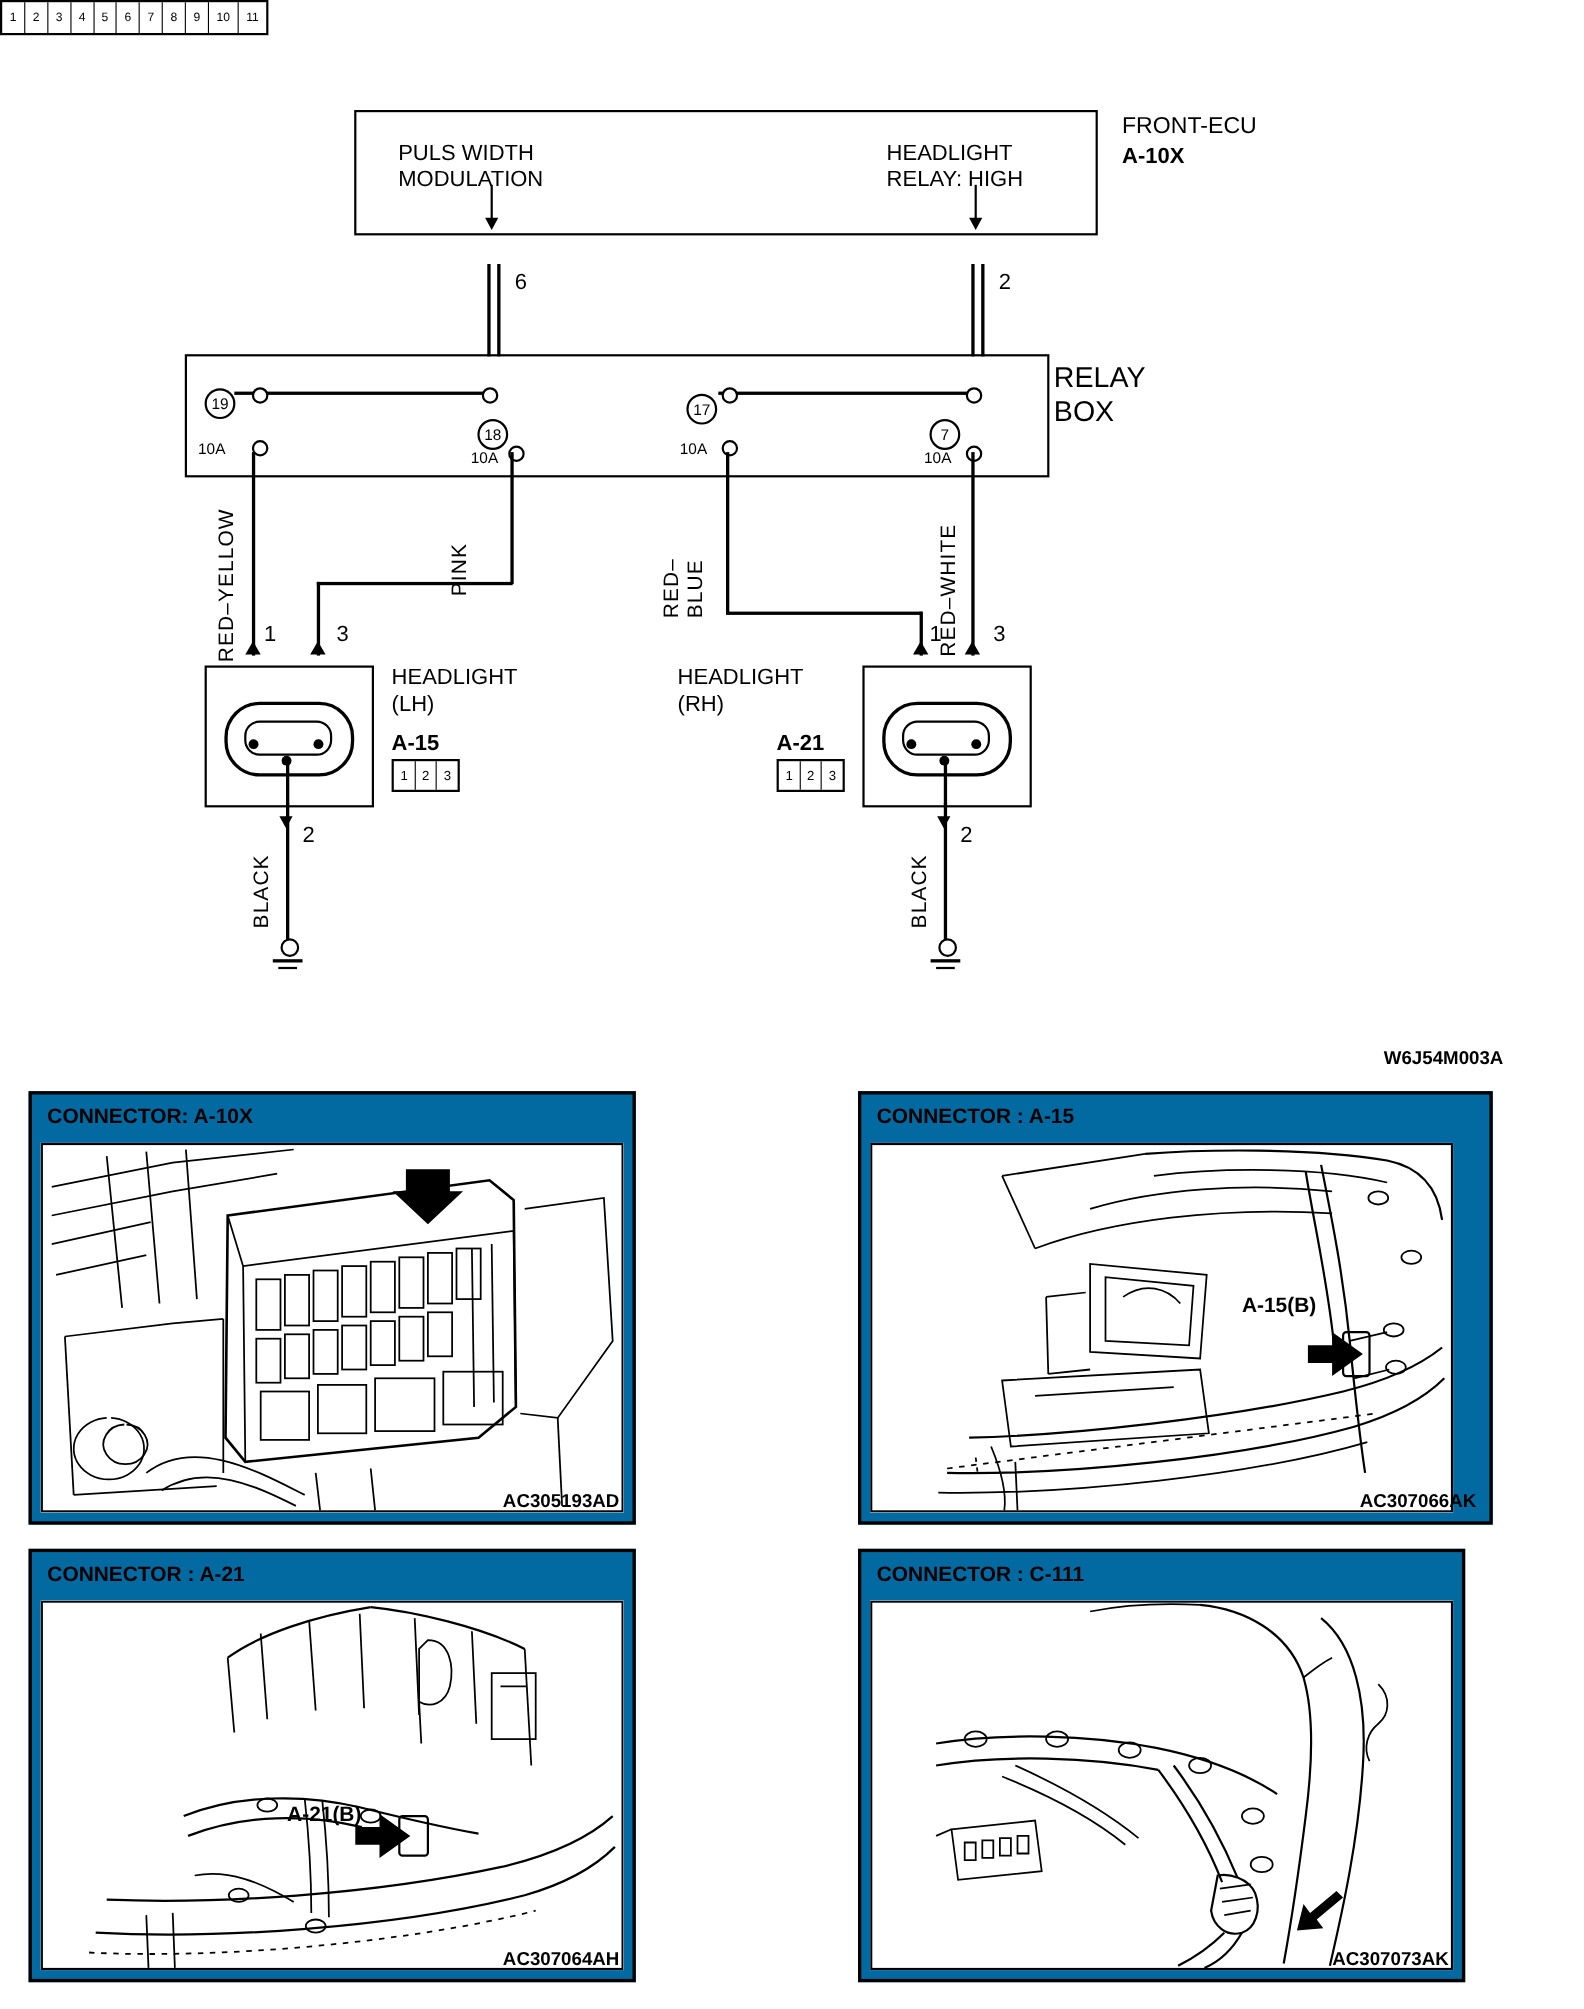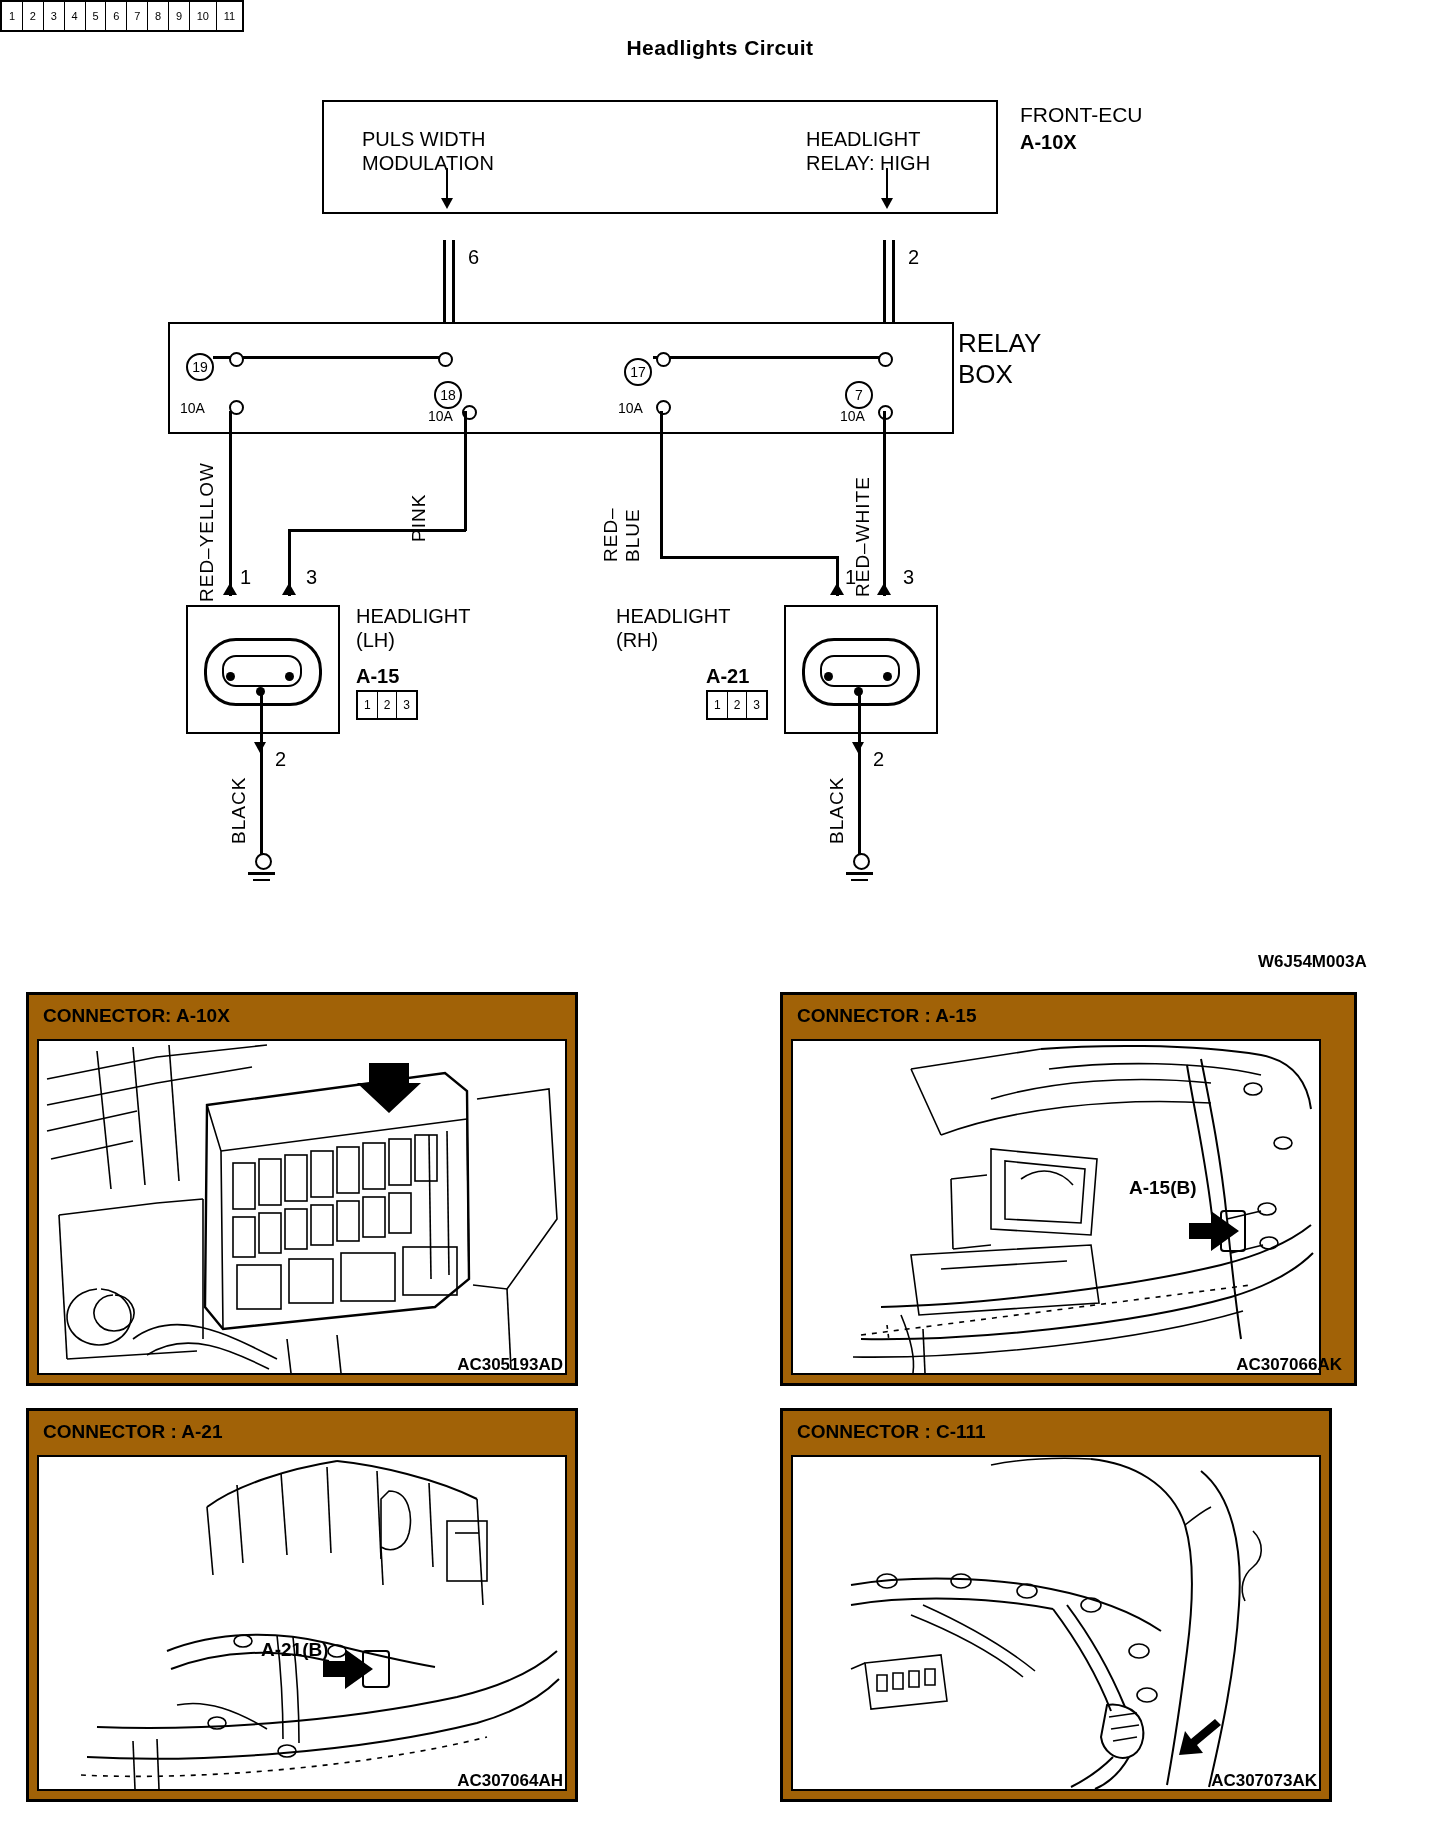--- a/index.html
+++ b/index.html
@@ -161,21 +161,21 @@
     border-radius: 50%;
     background: #fff;
   }
 
   #partnum { left: 1258px; top: 952px; font-size: 17px; font-weight: bold; }
 
   
   .panel {
     position: absolute;
     border: 3px solid #000;
-    background: #a16207;
+    background: #0369a1;
     overflow: hidden;
   }
   .panel-title {
     position: absolute;
     left: 14px; top: 10px;
     font-size: 19px;
     font-weight: bold;
     z-index: 5;
   }
   .panel-code {
@@ -196,21 +196,20 @@
     font-size: 19px;
     font-weight: bold;
     z-index: 5;
   }
 </style>
 </head>
 <body>
 
 <div class="page">
 
-  <div class="abs txt" id="title">Headlights Circuit</div>
 
   <div class="boxline" id="ecu-box"></div>
   <div class="abs txt" id="ecu-label-pwm">PULS WIDTH
 MODULATION</div>
   <div class="abs txt" id="ecu-label-relay">HEADLIGHT
 RELAY: HIGH</div>
 
   <div class="abs txt" id="front-ecu-title">FRONT-ECU</div>
   <div class="abs txt" id="front-ecu-code">A-10X</div>
 

